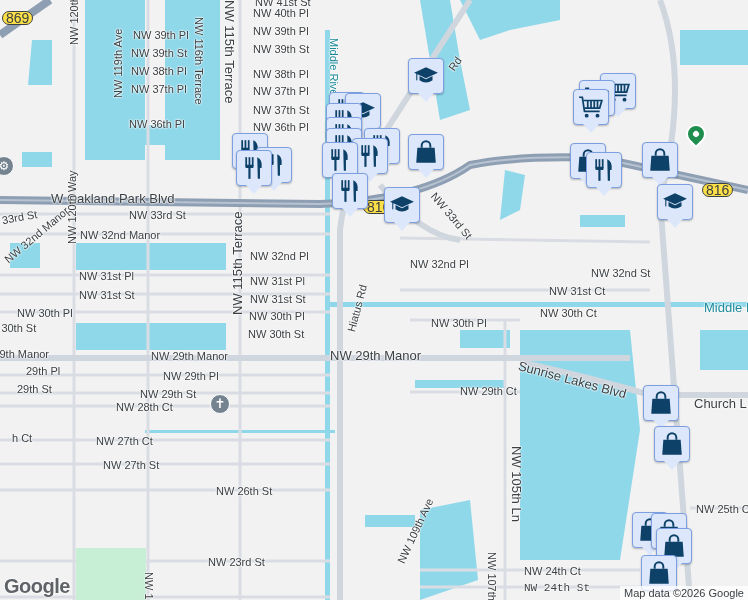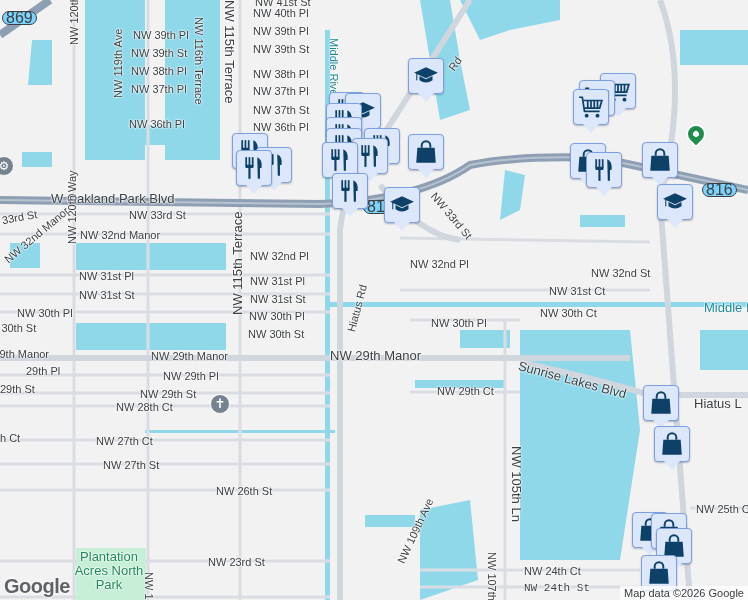--- a/index.html
+++ b/index.html
@@ -10,21 +10,21 @@
          text-shadow: 0 0 2px #fff, 0 0 2px #fff, 0 0 2px #fff; }
   .lbl.big { font-size:13px; }
   .lbl.water { color:#1a8a9a; }
   .lbl.park { color:#1e8a55; font-size:13px; text-align:center; line-height:14px; }
   .lbl.poi { font-size:14px; color:#5f6368; line-height:15px; }
   .pin { position:absolute; width:34px; height:34px; background:#dde7fb; border:1.5px solid #7b9fe0; border-radius:4px;
          box-shadow:0 1px 2px rgba(0,0,0,.25); display:flex; align-items:center; justify-content:center; }
   .pin::after { content:""; position:absolute; left:50%; bottom:-9px; margin-left:-8px; width:0; height:0;
          border-left:8px solid transparent; border-right:8px solid transparent; border-top:9px solid #dde7fb; }
   .pin svg { width:26px; height:26px; }
-  .shield { position:absolute; font-size:16px; color:#3c4043; background:#7dd3fc; border:1.5px solid #3c4043; border-radius:8px;
+  .shield { position:absolute; font-size:14px; color:#3c4043; background:#fde047; border:1.5px solid #3c4043; border-radius:8px;
          padding:0 3px; line-height:12px; }
   .footer { position:absolute; right:0; bottom:0; background:rgba(255,255,255,.75); font-size:11px; color:#3c4043; padding:1px 4px; }
   .logo { position:absolute; left:4px; bottom:2px; font-size:20px; font-weight:bold; color:#5f6368;
           text-shadow: 0 0 2px #fff, 0 0 3px #fff; letter-spacing:-0.5px; }
   .green-pin { position:absolute; width:16px; height:16px; background:#1e8e4e; border-radius:50% 50% 50% 0; transform:rotate(-45deg);
           border:2px solid #fff; }
   .green-pin::after { content:""; position:absolute; left:5px; top:5px; width:6px; height:6px; background:#fff; border-radius:50%; }
   .church { position:absolute; width:18px; height:18px; border-radius:50%; background:#758390; color:#fff; font-size:13px;
           text-align:center; line-height:18px; border:1.5px solid #fff; }
   .gear { position:absolute; width:18px; height:18px; border-radius:50%; background:#758390; color:#fff; font-size:12px;
@@ -140,55 +140,54 @@
   <div class="lbl" style="left:116px;top:401px;">NW 28th Ct</div>
   <div class="lbl" style="left:96px;top:435px;">NW 27th Ct</div>
   <div class="lbl" style="left:103px;top:459px;">NW 27th St</div>
   <div class="lbl" style="left:216px;top:485px;">NW 26th St</div>
   <div class="lbl" style="left:208px;top:556px;">NW 23rd St</div>
   <div class="lbl" style="left:410px;top:258px;">NW 32nd Pl</div>
   <div class="lbl" style="left:591px;top:267px;">NW 32nd St</div>
   <div class="lbl" style="left:549px;top:285px;">NW 31st Ct</div>
   <div class="lbl" style="left:540px;top:307px;">NW 30th Ct</div>
   <div class="lbl" style="left:431px;top:317px;">NW 30th Pl</div>
-  <div class="lbl" style="left:437px;top:385px;text-align:center;">NW 29th Ct</div>
+  <div class="lbl" style="left:460px;top:385px;text-align:center;">NW 29th Ct</div>
   <div class="lbl" style="left:524px;top:565px;">NW 24th Ct</div>
   <div class="lbl" style="left:524px;top:582px;font-family:Liberation Mono, monospace;">NW 24th St</div>
   <div class="lbl" style="left:696px;top:503px;">NW 25th Ct</div>
   <div class="lbl big" style="left:51px;top:193px;">W Oakland Park Blvd</div>
   <div class="lbl big" style="left:330px;top:350px;">NW 29th Manor</div>
   <div class="lbl big" style="left:520px;top:360px;transform:rotate(15deg);transform-origin:left top;">Sunrise Lakes Blvd</div>
-  <div class="lbl big" style="left:694px;top:398px;">Hiatus L</div>
+  <div class="lbl big" style="left:694px;top:398px;">Church L</div>
 
   <div class="lbl" style="left:66px;top:244px;transform:rotate(-90deg);transform-origin:left top;">NW 120th Way</div>
   <div class="lbl big" style="left:232px;top:315px;transform:rotate(-90deg);transform-origin:left top;">NW 115th Terrace</div>
   <div class="lbl big" style="left:235px;top:0px;transform:rotate(90deg);transform-origin:left top;">NW 115th Terrace</div>
   <div class="lbl" style="left:112px;top:98px;transform:rotate(-90deg);transform-origin:left top;">NW 119th Ave</div>
   <div class="lbl" style="left:205px;top:17px;transform:rotate(90deg);transform-origin:left top;">NW 116th Terrace</div>
   <div class="lbl" style="left:68px;top:45px;transform:rotate(-90deg);transform-origin:left top;">NW 120th</div>
   <div class="lbl big" style="left:522px;top:446px;transform:rotate(90deg);transform-origin:left top;">NW 105th Ln</div>
   <div class="lbl" style="left:498px;top:552px;transform:rotate(90deg);transform-origin:left top;">NW 107th</div>
   <div class="lbl" style="left:155px;top:572px;transform:rotate(90deg);transform-origin:left top;">NW 1</div>
 
   <div class="lbl" style="left:345px;top:330px;transform:rotate(-75deg);transform-origin:left top;">Hiatus Rd</div>
   <div class="lbl" style="left:438px;top:190px;transform:rotate(50deg);transform-origin:left top;">NW 33rd St</div>
   <div class="lbl" style="left:446px;top:66px;transform:rotate(-55deg);transform-origin:left top;">Rd</div>
   <div class="lbl" style="left:2px;top:256px;transform:rotate(-40deg);transform-origin:left top;">NW 32nd Manor</div>
   <div class="lbl" style="left:395px;top:560px;transform:rotate(-65deg);transform-origin:left top;">NW 109th Ave</div>
   <div class="lbl" style="left:-20px;top:218px;transform:rotate(-10deg);transform-origin:left top;">NW 33rd St</div>
   <div class="lbl" style="left:-20px;top:322px;">NW 30th St</div>
   <div class="lbl" style="left:-28px;top:348px;">NW 29th Manor</div>
   <div class="lbl" style="left:0px;top:365px;margin-left:26px;">29th Pl</div>
-  <div class="lbl" style="left:0px;top:383px;">29th St</div>
-  <div class="lbl" style="left:0px;top:432px;text-align:center;">h Ct</div>
+  <div class="lbl" style="left:17px;top:383px;">29th St</div>
+  <div class="lbl" style="left:12px;top:432px;text-align:center;">h Ct</div>
 
   <div class="lbl water" style="left:340px;top:38px;transform:rotate(90deg);transform-origin:left top;">Middle River</div>
   <div class="lbl water big" style="left:704px;top:302px;">Middle R</div>
 
-  <div class="lbl park" style="left:72px;top:550px;width:74px;white-space:normal;">Plantation Acres North Park</div>
 
   <div class="church" style="left:210px;top:394px;">✝</div>
 
   <div class="gear" style="left:-6px;top:156px;">⚙</div>
   <div class="green-pin" style="left:686px;top:124px;"></div>
 
   <div id="markers">
       <div class="pin" style="left: 232px; top: 133px;">
         <span style="display: flex;">
           <svg viewBox="0 0 24 24">

